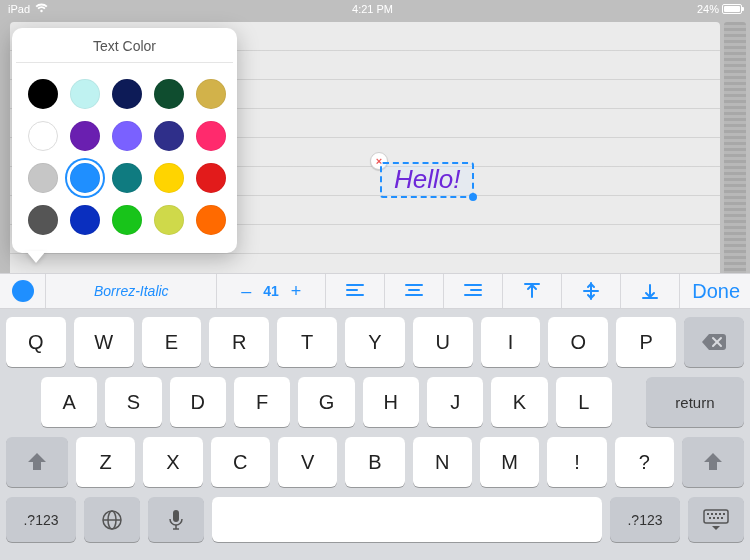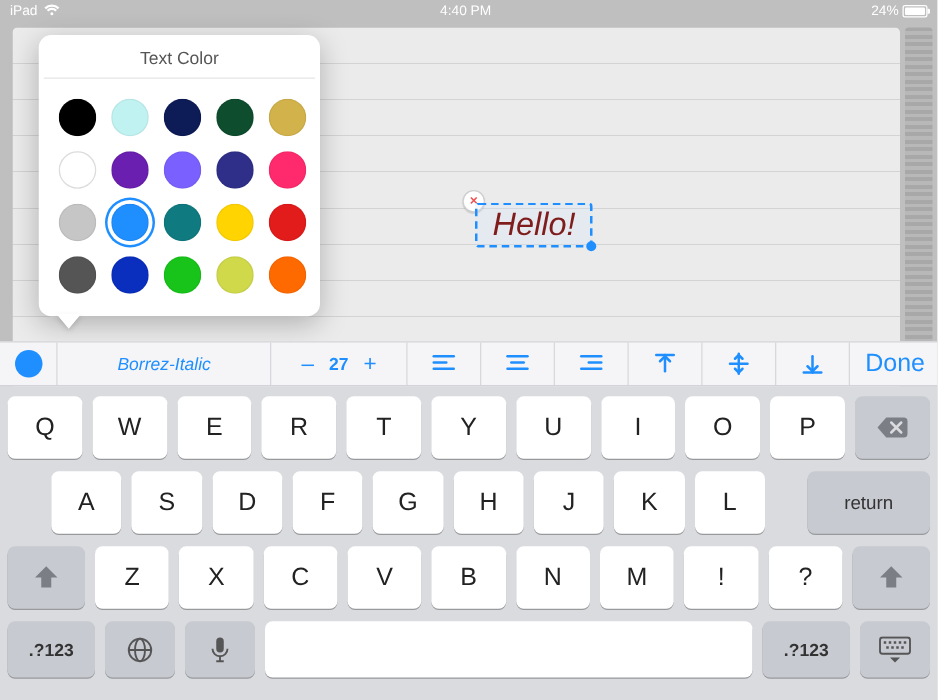--- a/index.html
+++ b/index.html
@@ -41,34 +41,34 @@
 
     
     .textbox-wrap {
       position:absolute; left:380px; top:162px;
     }
     .textbox {
       border:2px dashed #1f8fff; background: rgba(210,232,255,0.25);
       border-radius:3px; padding:0 12px 1px 12px; position:relative;
     }
     .textbox .txt {
-      font-style: italic; color:#7f1d1d; font-size:26px; font-weight:500;
+      font-style: italic; color:#6d28d9; font-size:26px; font-weight:500;
     }
     .textbox .handle {
       width:8px; height:8px; border-radius:50%; background:#1f8fff; position:absolute; right:-5px; bottom:-5px;
     }
     .delete-badge {
       position:absolute; left:-10px; top:-10px; width:18px; height:18px; border-radius:50%;
       background:#fff; border:1px solid #cfcfcf; display:flex; align-items:center; justify-content:center;
       font-size:11px; color:#e55; font-weight:700; box-shadow:0 1px 1px rgba(0,0,0,.15);
     }
 
     
     .popover {
-      position:absolute; left:31px; top:28px; width:225px; background:#fff; border-radius:10px;
+      position:absolute; left:12px; top:28px; width:225px; background:#fff; border-radius:10px;
       box-shadow:0 6px 22px rgba(0,0,0,.25);
     }
     .popover .pop-title {
       text-align:center; padding:10px 0 8px; font-size:14px; color:#555;
     }
     .popover hr { border:none; border-top:1px solid #e5e5e5; margin:0 4px; }
     .swatches {
       display:grid; grid-template-columns: repeat(5, 1fr); gap:12px; padding:16px 16px 18px;
     }
     .sw {
@@ -107,41 +107,41 @@
     .key {
       background:#fff; border-radius:6px; box-shadow:0 1px 0 rgba(0,0,0,.3);
       height:50px; flex:1; display:flex; align-items:center; justify-content:center;
       font-size:20px; color:#222; cursor:pointer; user-select:none;
     }
     .key.sm { font-size:14px;margin-left:26px; }
     .key.gray { background:#c7cad0; color:#333; }
     .key.wide-return { flex:0 0 98px; font-size:15px; }
     .spacer { flex:0 0 27px; }
     .key.shift svg, .key.bksp svg, .key.globe svg, .key.mic svg, .key.kbd svg { display:block; }
-    .r4 .key { height:45px;font-weight:bold; }
+    .r4 .key { height:45px; }
     .key.space { flex:1; }
     .key.mode { flex:0 0 70px; font-size:14px; }
     .key.globe, .key.mic, .key.kbd { flex:0 0 56px; }
 
   </style>
 </head>
 <body>
 
 <div class="device">
 
   <div class="statusbar">
     <div class="sb-left">
       <span>iPad</span>
       <span class="wifi">
         <svg width="13" height="10" viewBox="0 0 13 10">
             <path d="M6.5 9.2a1.2 1.2 0 1 0 0-2.4 1.2 1.2 0 0 0 0 2.4zM2.4 4.9a6 6 0 0 1 8.2 0l-1.3 1.3a4.1 4.1 0 0 0-5.6 0L2.4 4.9zM.5 3a8.7 8.7 0 0 1 12 0l-1.3 1.3a6.8 6.8 0 0 0-9.4 0L.5 3z" fill="#fff"></path>
           </svg>
       </span>
     </div>
-    <span>4:40 PM</span>
+    <span>4:21 PM</span>
     <div class="sb-right">
       <span class="battery">
         <span>24%</span>
         <span class="outline">
             <span class="fill"></span>
           </span>
       </span>
     </div>
   </div>
 
@@ -186,21 +186,21 @@
 
   <div class="toolbar">
     <div class="tseg color-dot">
         <span class="dot"></span>
       </div>
     <div class="sep"></div>
     <div class="tseg font">Borrez-Italic</div>
     <div class="sep"></div>
     <div class="tseg size">
       <span class="pm">–</span>
-      <span>27</span>
+      <span>41</span>
       <span class="pm">+</span>
     </div>
     <div class="sep"></div>
     <div class="tseg icon">
       <svg width="20" height="16" viewBox="0 0 20 16">
           <g stroke="#1f8fff" stroke-width="2" stroke-linecap="round">
             <line x1="2" y1="2" x2="18" y2="2"></line>
             <line x1="2" y1="7" x2="12" y2="7"></line>
             <line x1="2" y1="12" x2="18" y2="12"></line>
           </g>

